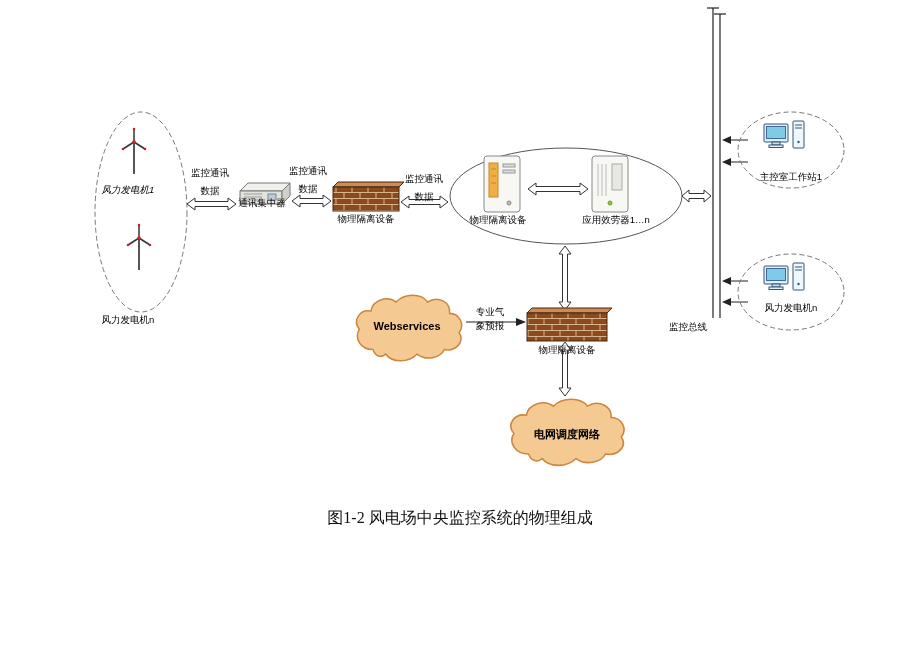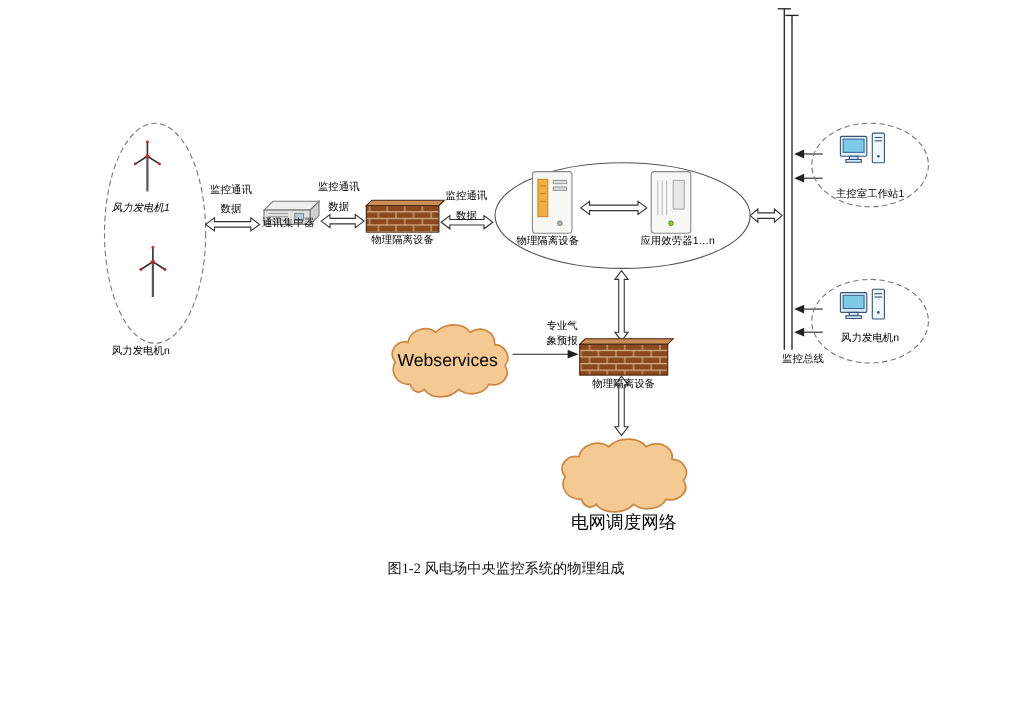--- a/index.html
+++ b/index.html
@@ -2,23 +2,23 @@
 <html><head>
 <meta charset="utf-8">
 <style>
   html,body{margin:0;padding:0;background:#fff;}
   .page{position:relative;width:920px;height:651px;background:#ffffff;overflow:hidden;
         font-family:"Liberation Sans","DejaVu Sans",sans-serif;color:#000;}
   .layer{position:absolute;left:0;top:0;}
   .lbl{position:absolute;font-size:9.5px;line-height:1.15;text-align:center;color:#000;white-space:nowrap;}
   .lbl .l2{display:block;margin-top:7px;}
   .lbl .l2tight{display:block;margin-top:3px;}
-  .lbl-bold{font-weight:normal;font-size:16px;}
+  .lbl-bold{font-weight:bold;font-size:11px;}
   .caption{position:absolute;left:0;top:508px;width:920px;text-align:center;
-           font-family:"Liberation Serif","DejaVu Serif",serif;font-size:13px;color:#111;}
+           font-family:"Liberation Serif","DejaVu Serif",serif;font-size:16px;color:#111;}
 </style>
 </head>
 <body>
 
 <div class="page">
 
   <svg class="layer" width="920" height="651" viewBox="0 0 920 651">
     <defs>
       <pattern id="brick" width="16" height="12" patternUnits="userSpaceOnUse">
         <rect width="16" height="12" fill="#8a4a1e"></rect>
@@ -180,31 +180,31 @@
   <span class="lbl" style="left:328px;top:214px;width:76px;">物理隔离设备</span>
 
   <div class="lbl" style="left:397px;top:174px;width:54px;">
     <span>监控通讯</span>
     <span class="l2">数据</span>
   </div>
 
   <span class="lbl" style="left:460px;top:215px;width:76px;">物理隔离设备</span>
   <span class="lbl" style="left:572px;top:215px;width:88px;">应用效劳器1…n</span>
 
-  <span class="lbl" style="left:702px;top:322px;width:56px;">监控总线</span>
+  <span class="lbl" style="left:660px;top:322px;width:56px;">监控总线</span>
 
   <span class="lbl" style="left:746px;top:172px;width:90px;">主控室工作站1</span>
   <span class="lbl" style="left:746px;top:303px;width:90px;">风力发电机n</span>
 
   <span class="lbl" style="left:528px;top:345px;width:78px;">物理隔离设备</span>
 
   <span class="lbl lbl-bold" style="left:358px;top:320px;width:98px;">Webservices</span>
 
-  <div class="lbl" style="left:468px;top:292px;width:44px;margin-left:21px;">
+  <div class="lbl" style="left:468px;top:307px;width:44px;">
     <span>专业气</span>
     <span class="l2tight">象预报</span>
   </div>
 
-  <span class="lbl lbl-bold" style="left:517px;top:428px;width:100px;margin-top:39px;">电网调度网络</span>
+  <span class="lbl lbl-bold" style="left:517px;top:428px;width:100px;">电网调度网络</span>
 
   <div class="caption">图1-2 风电场中央监控系统的物理组成</div>
 
 </div>
 
 </body></html>

